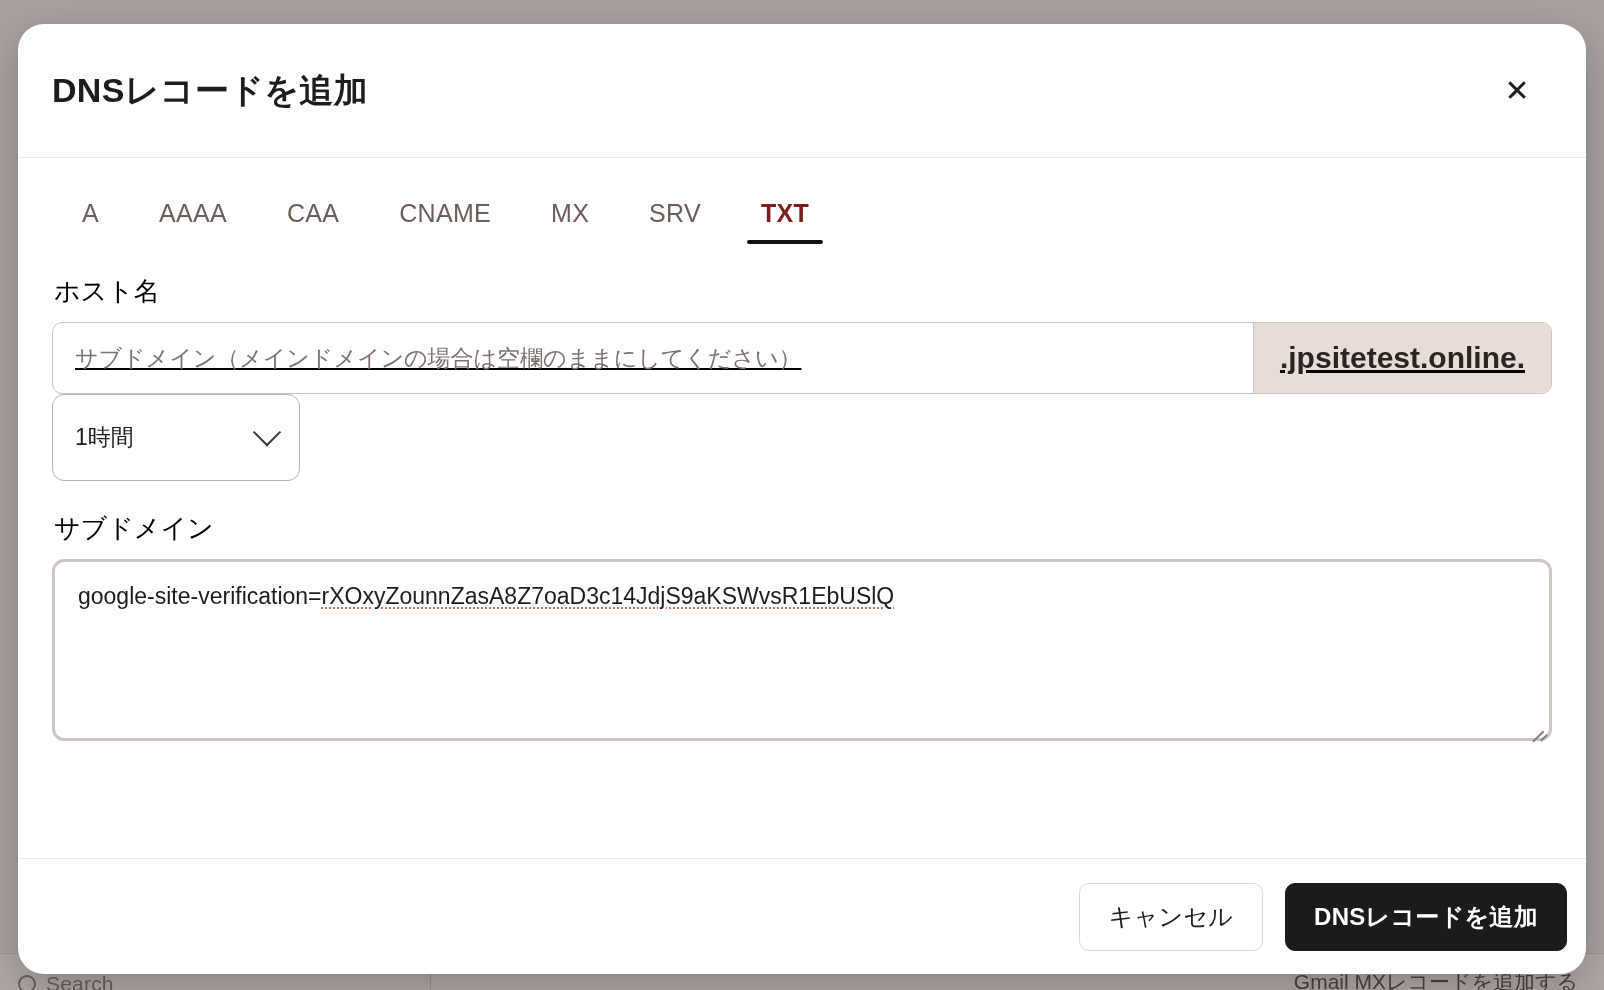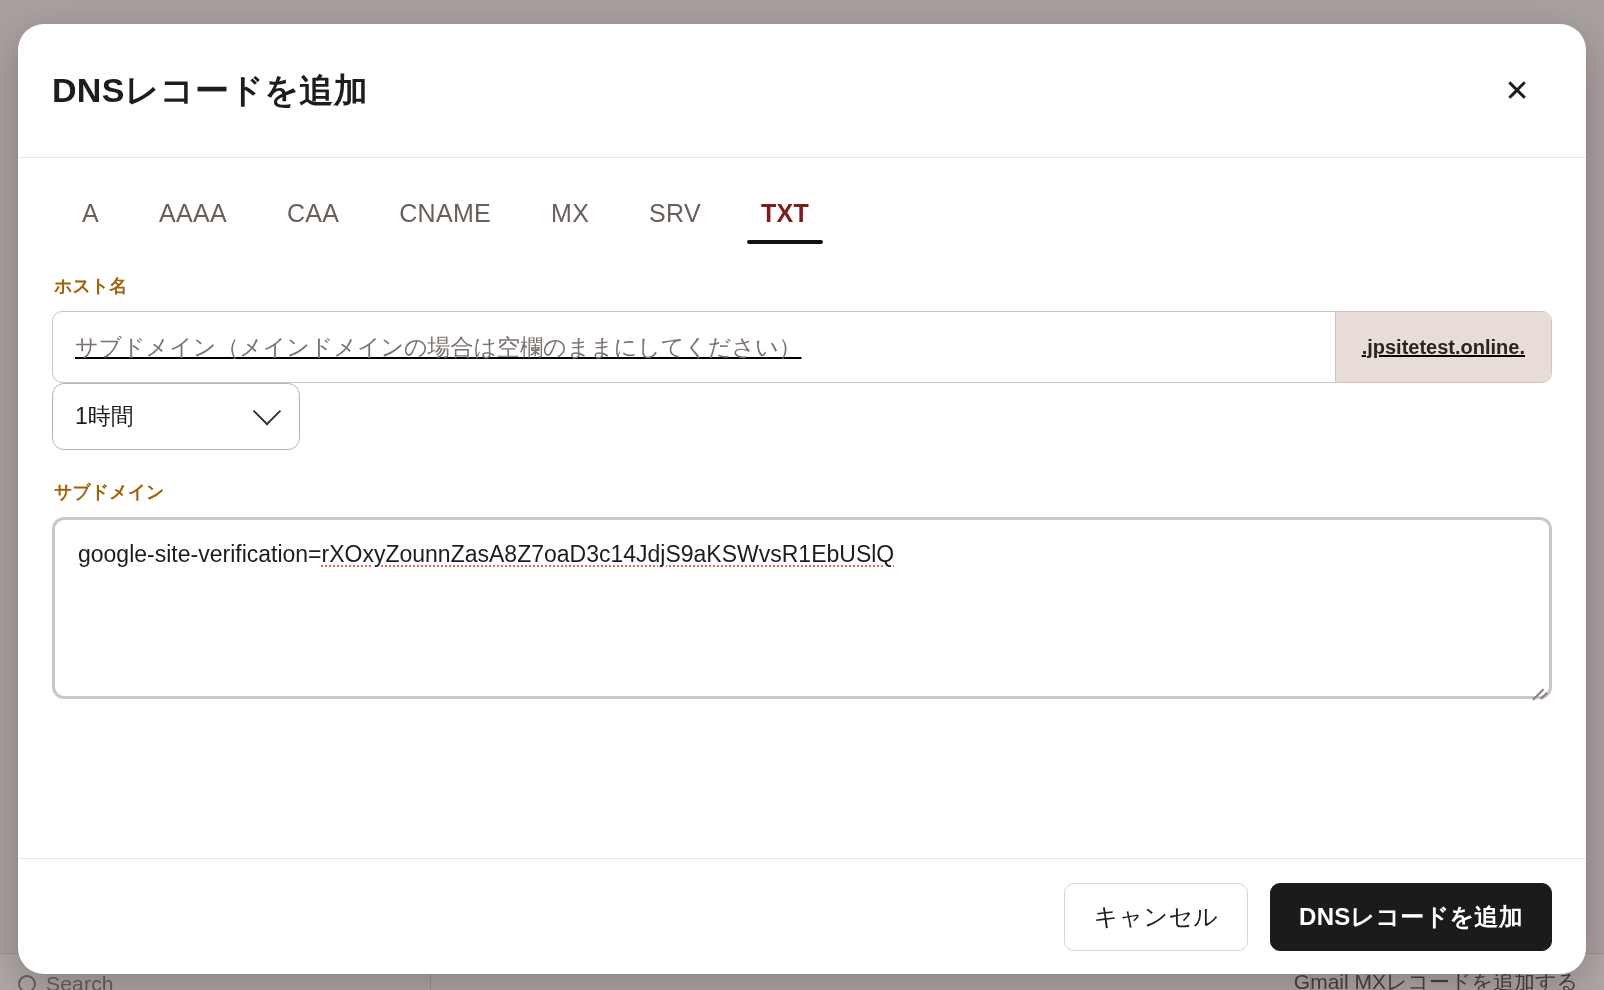--- a/index.html
+++ b/index.html
@@ -169,24 +169,24 @@
     left: 16px;
     right: 16px;
     bottom: 0;
     height: 4px;
     background: #111111;
     border-radius: 2px;
   }
 
   
   .field-label {
-    font-size: 18px;
-    color: #a16207;
+    font-size: 26px;
+    color: #000000;
     margin: 30px 0 13px 2px;
-    font-weight: 700;
+    font-weight: 400;
   }
 
   .host-row {
     display: flex;
     width: 100%;
     height: 72px;
     border: 1px solid #cfc3bf;
     border-radius: 10px;
     overflow: hidden;
     box-sizing: border-box;
@@ -206,29 +206,29 @@
   .host-input::placeholder {
     color: #7d7270;
   }
   .host-suffix {
     flex: 0 0 auto;
     background: #e7dcd6;
     border-left: 1px solid #cfc3bf;
     display: flex;
     align-items: center;
     padding: 0 26px;
-    font-size: 20px;
+    font-size: 30px;
     color: #2a2422;
     font-weight: 600;
     white-space: nowrap;
   }
 
   .ttl-select {
     width: 248px;
-    height: 67px;
+    height: 87px;
     border: 1px solid #bfb3ae;
     border-radius: 12px;
     display: flex;
     align-items: center;
     padding: 0 22px;
     box-sizing: border-box;
     cursor: pointer;
     background: #fff;
   }
   .ttl-value {
@@ -293,21 +293,21 @@
   .resize-grip i.l2 { width: 9px; bottom: 1px; right: 0; transform: rotate(-45deg) translate(0,5px); }
 
   
   .modal-footer {
     flex: 0 0 116px;
     border-top: 1px solid #ece5e2;
     display: flex;
     align-items: center;
     justify-content: flex-end;
     gap: 22px;
-    padding: 0 34px;
+    padding: 0 19px;
     box-sizing: border-box;
   }
   .btn {
     font-family: "Liberation Sans", "DejaVu Sans", sans-serif;
     cursor: pointer;
     border-radius: 10px;
     font-size: 24px;
     height: 68px;
     box-sizing: border-box;
     display: flex;

